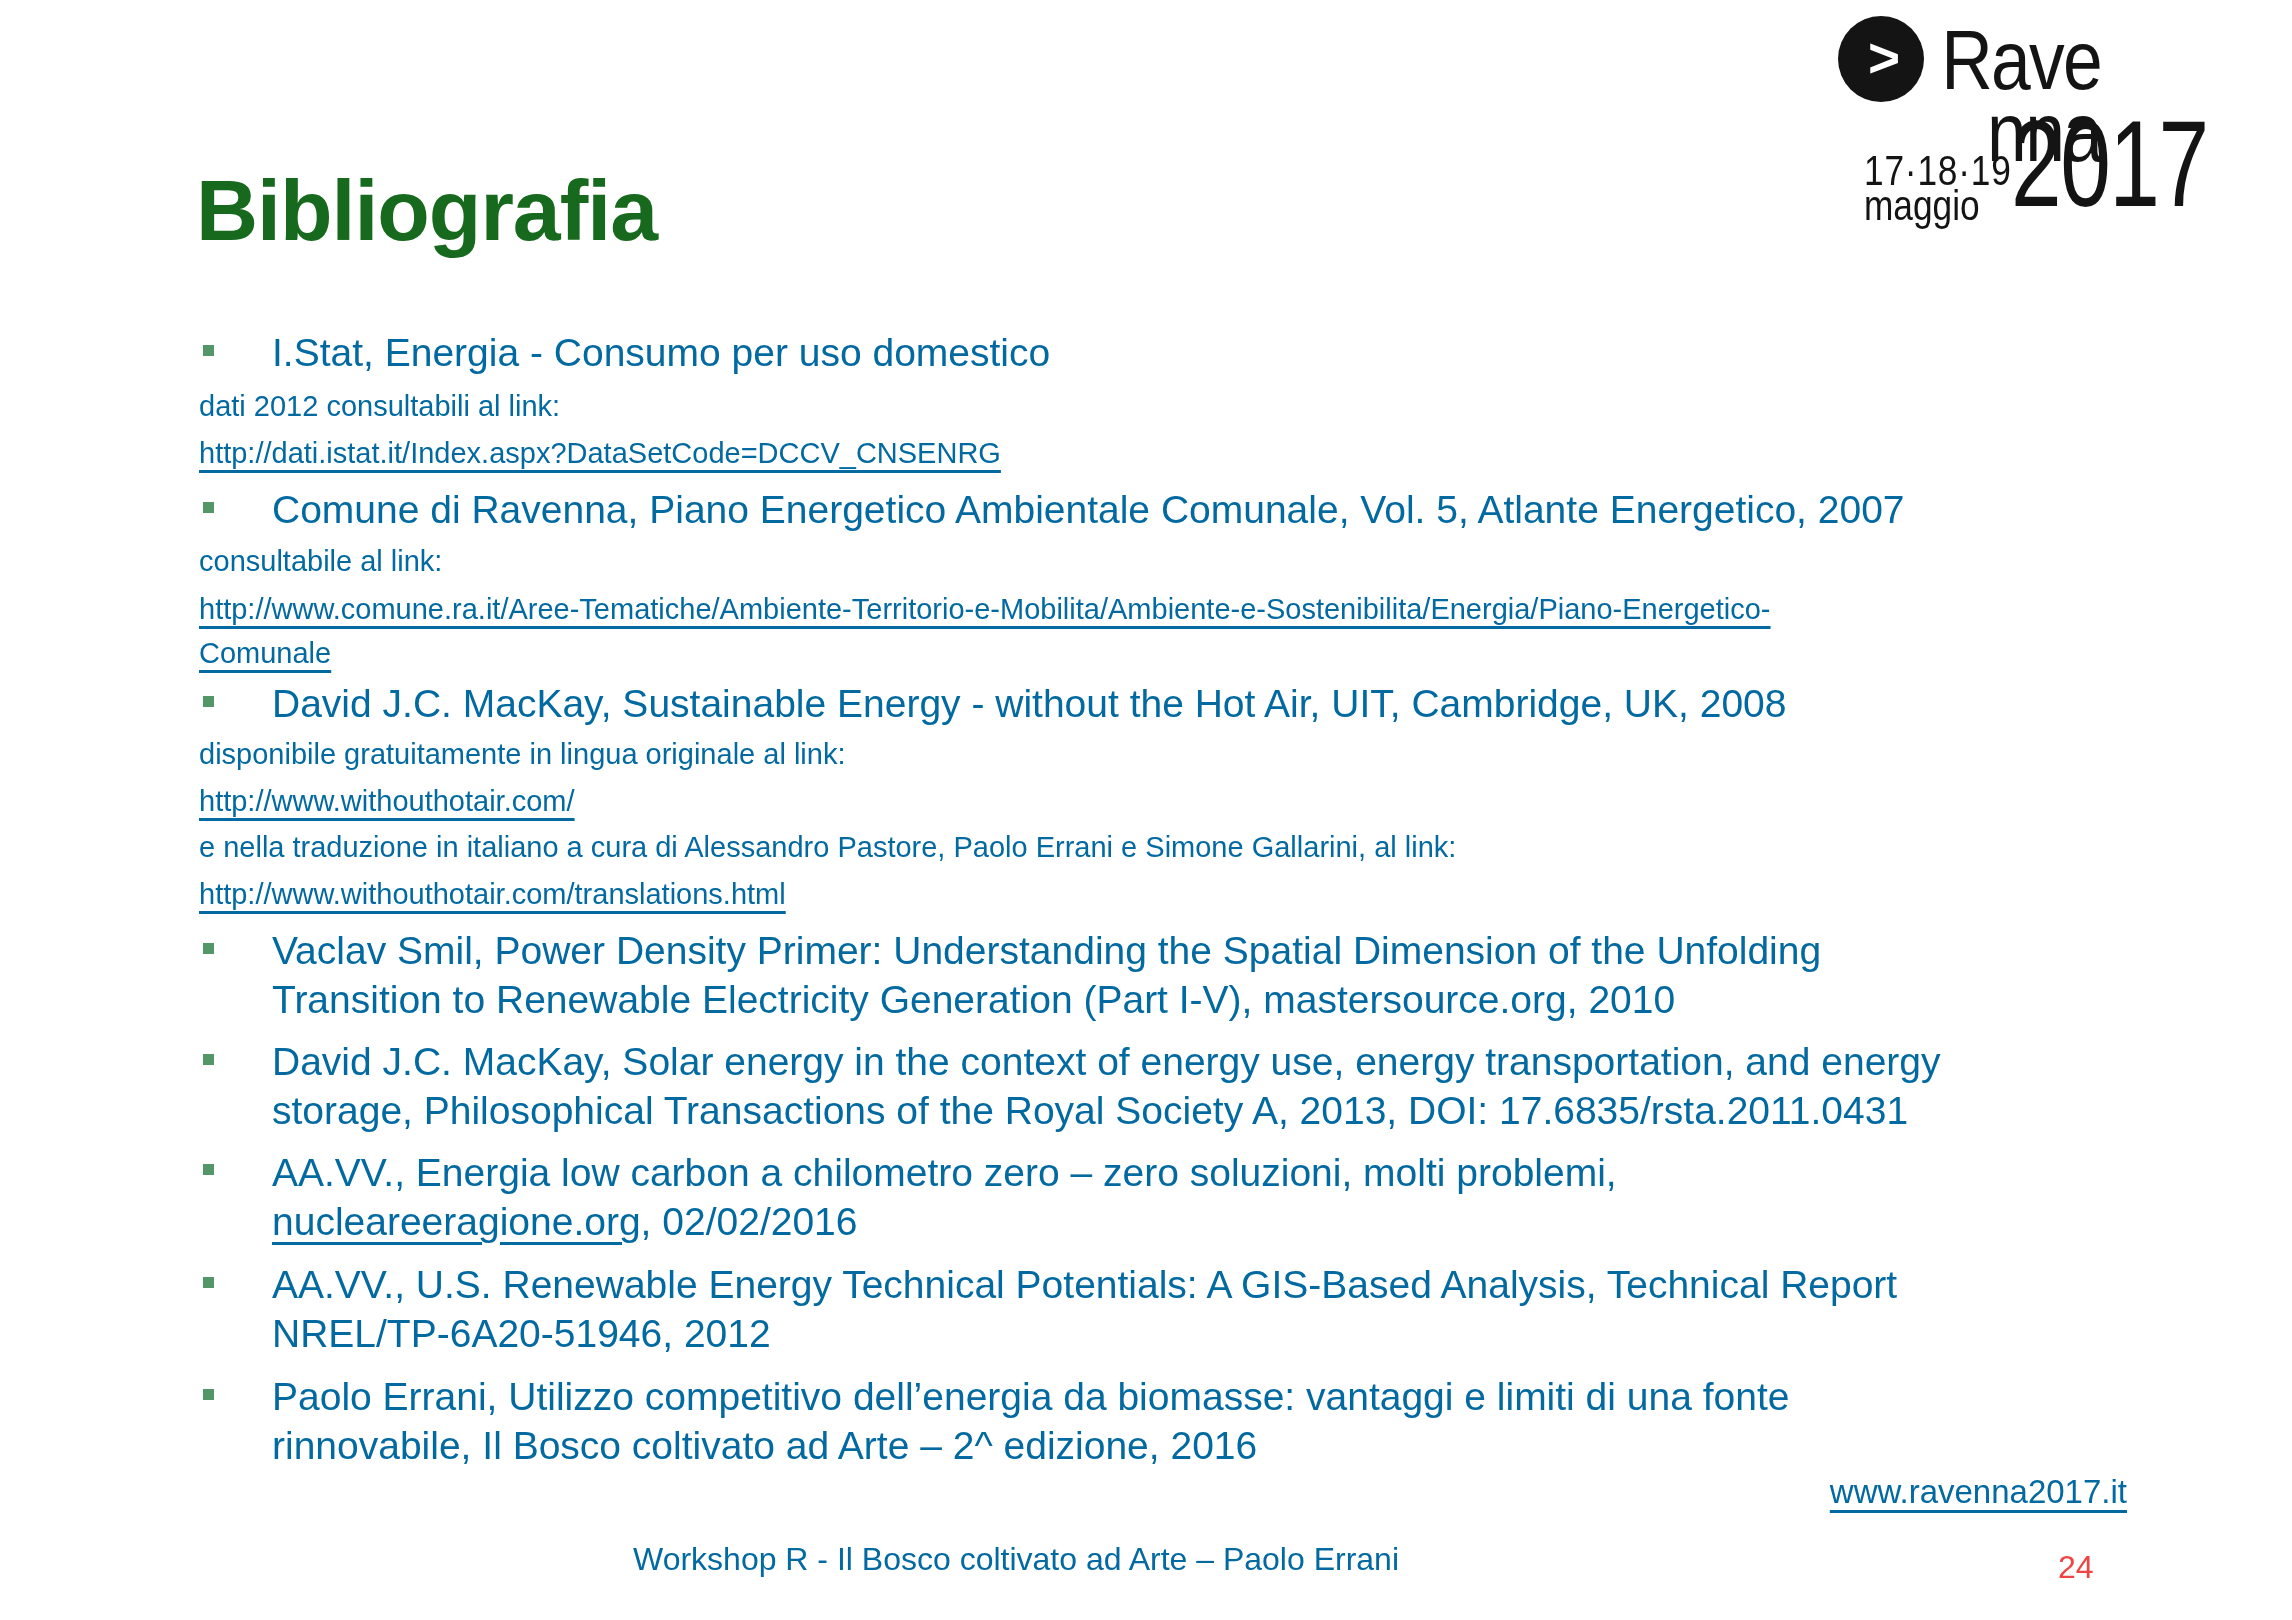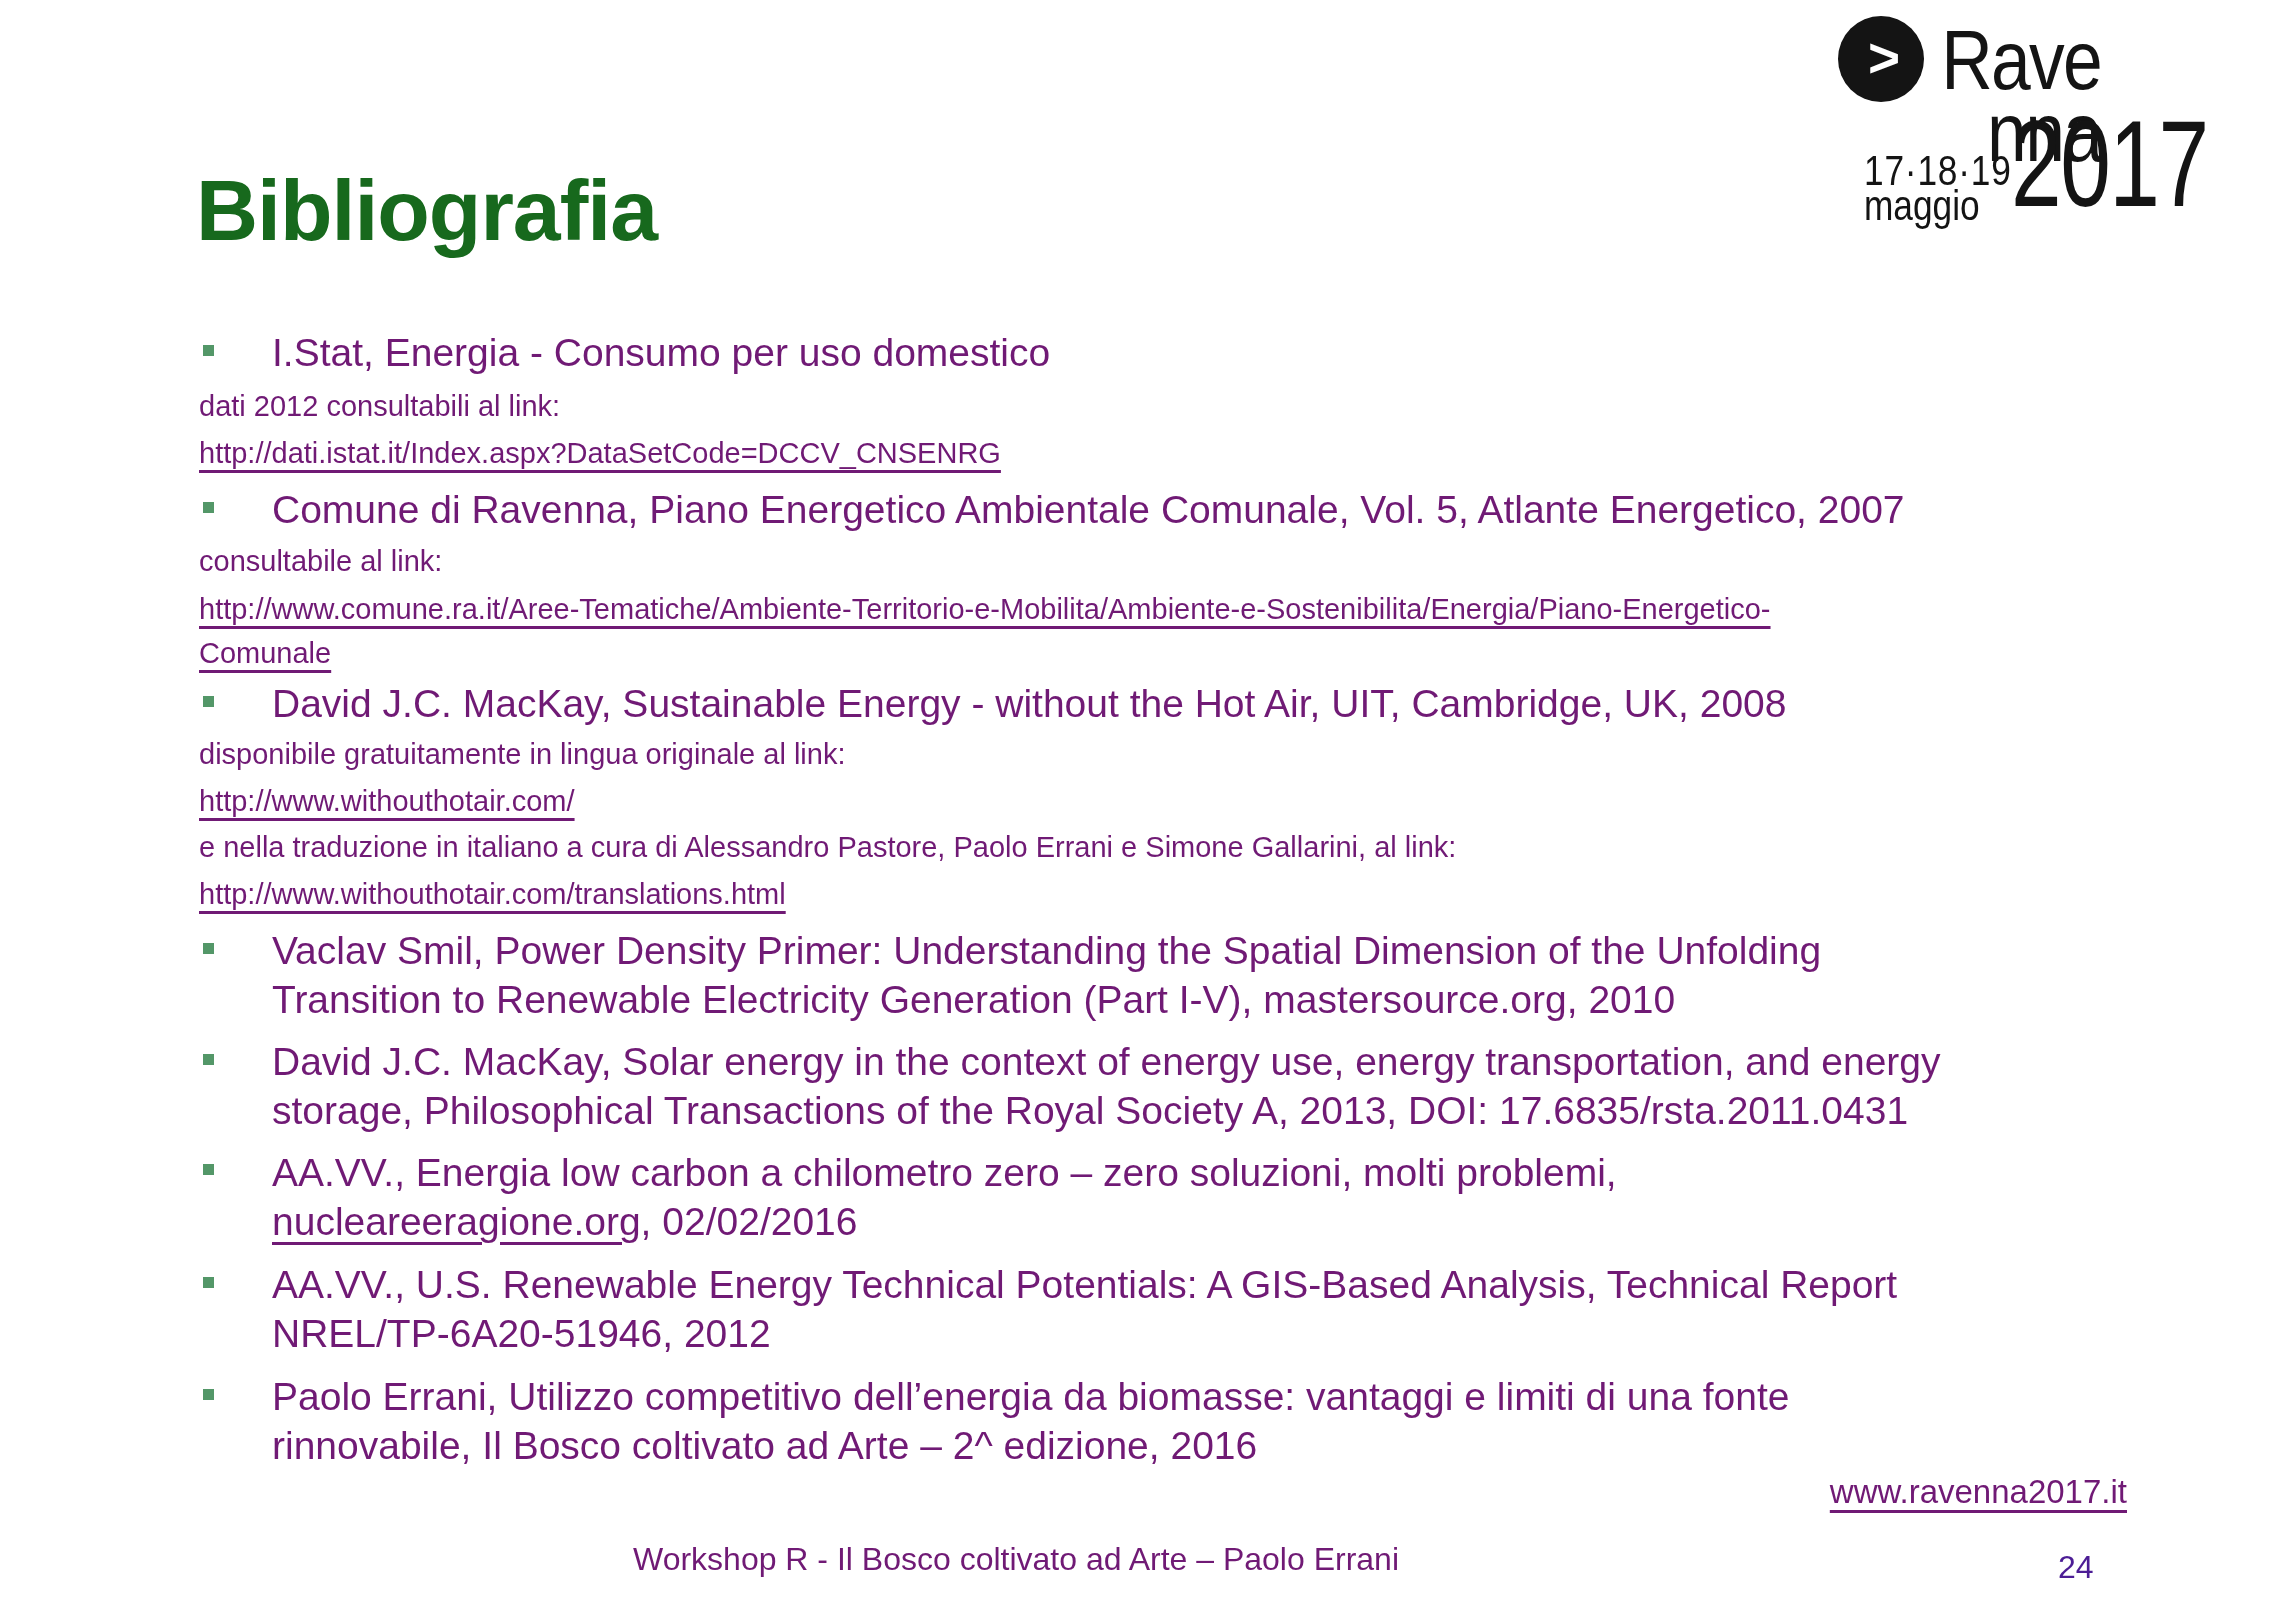--- a/index.html
+++ b/index.html
@@ -9,21 +9,21 @@
     background:#ffffff;
     overflow:hidden;
     font-family:"Liberation Sans", sans-serif;
   }
   .abs{position:absolute;white-space:nowrap;line-height:1;}
   .title{
     left:196px;top:167px;
     font-size:86px;font-weight:bold;letter-spacing:-1px;
     color:#17691d;
   }
-  .green{color:#701a75;}
+  .green{color:#0369a1;}
   .btext{font-size:39px;}
   .note{font-size:29px;}
   .url{
     font-size:29px;
     text-decoration:underline;
     text-decoration-thickness:2.9px;
     text-underline-offset:6.9px;
   }
   .marker{
     position:absolute;
@@ -34,21 +34,21 @@
     right:166px;top:1475px;
     font-size:33px;
     text-decoration:underline;
     text-decoration-thickness:2.9px;
     text-underline-offset:6.9px;
   }
   .footer{
     left:8px;top:1543px;width:2016px;
     text-align:center;font-size:32px;white-space:nowrap;
   }
-  .pagenum{left:2058px;top:1551px;font-size:32px;color:#4c1d95;}
+  .pagenum{left:2058px;top:1551px;font-size:32px;color:#ef4444;}
   
   .logo-circle{
     left:1838px;top:15.7px;width:86px;height:86px;
     border-radius:50%;background:#141414;color:#ffffff;
     display:flex;align-items:center;justify-content:center;
     font-size:55px;font-weight:bold;line-height:1;
     padding-left:5.9px;box-sizing:border-box;
   }
   .logo-black{color:#141414;}
   .logo-rave{right:192px;top:17.6px;font-size:84px;transform:scaleX(.85);transform-origin:right top;letter-spacing:-2px;}

